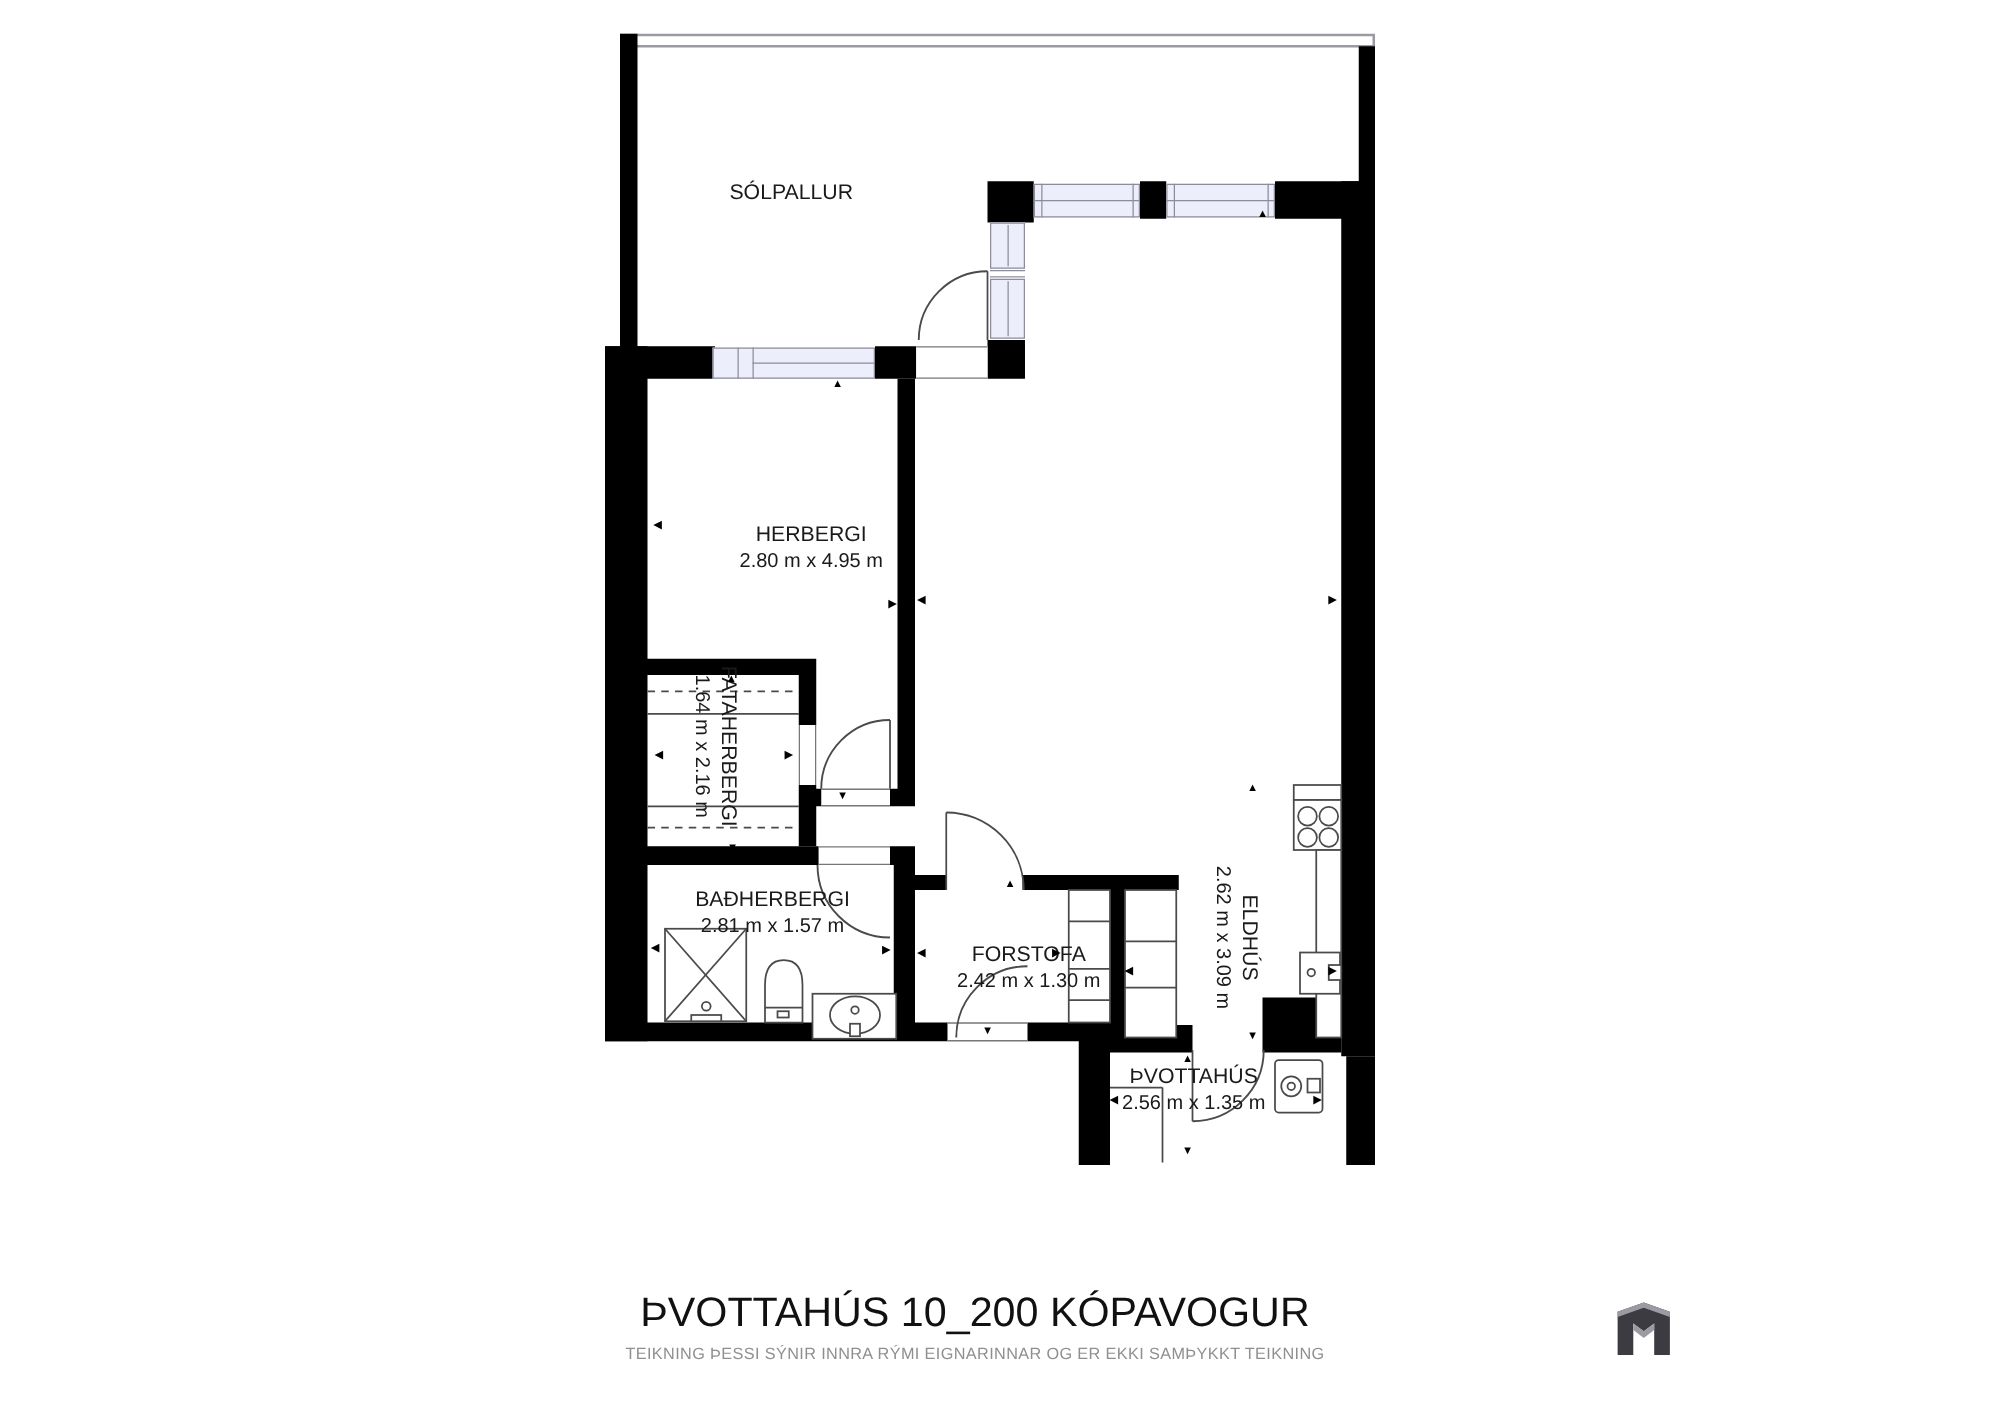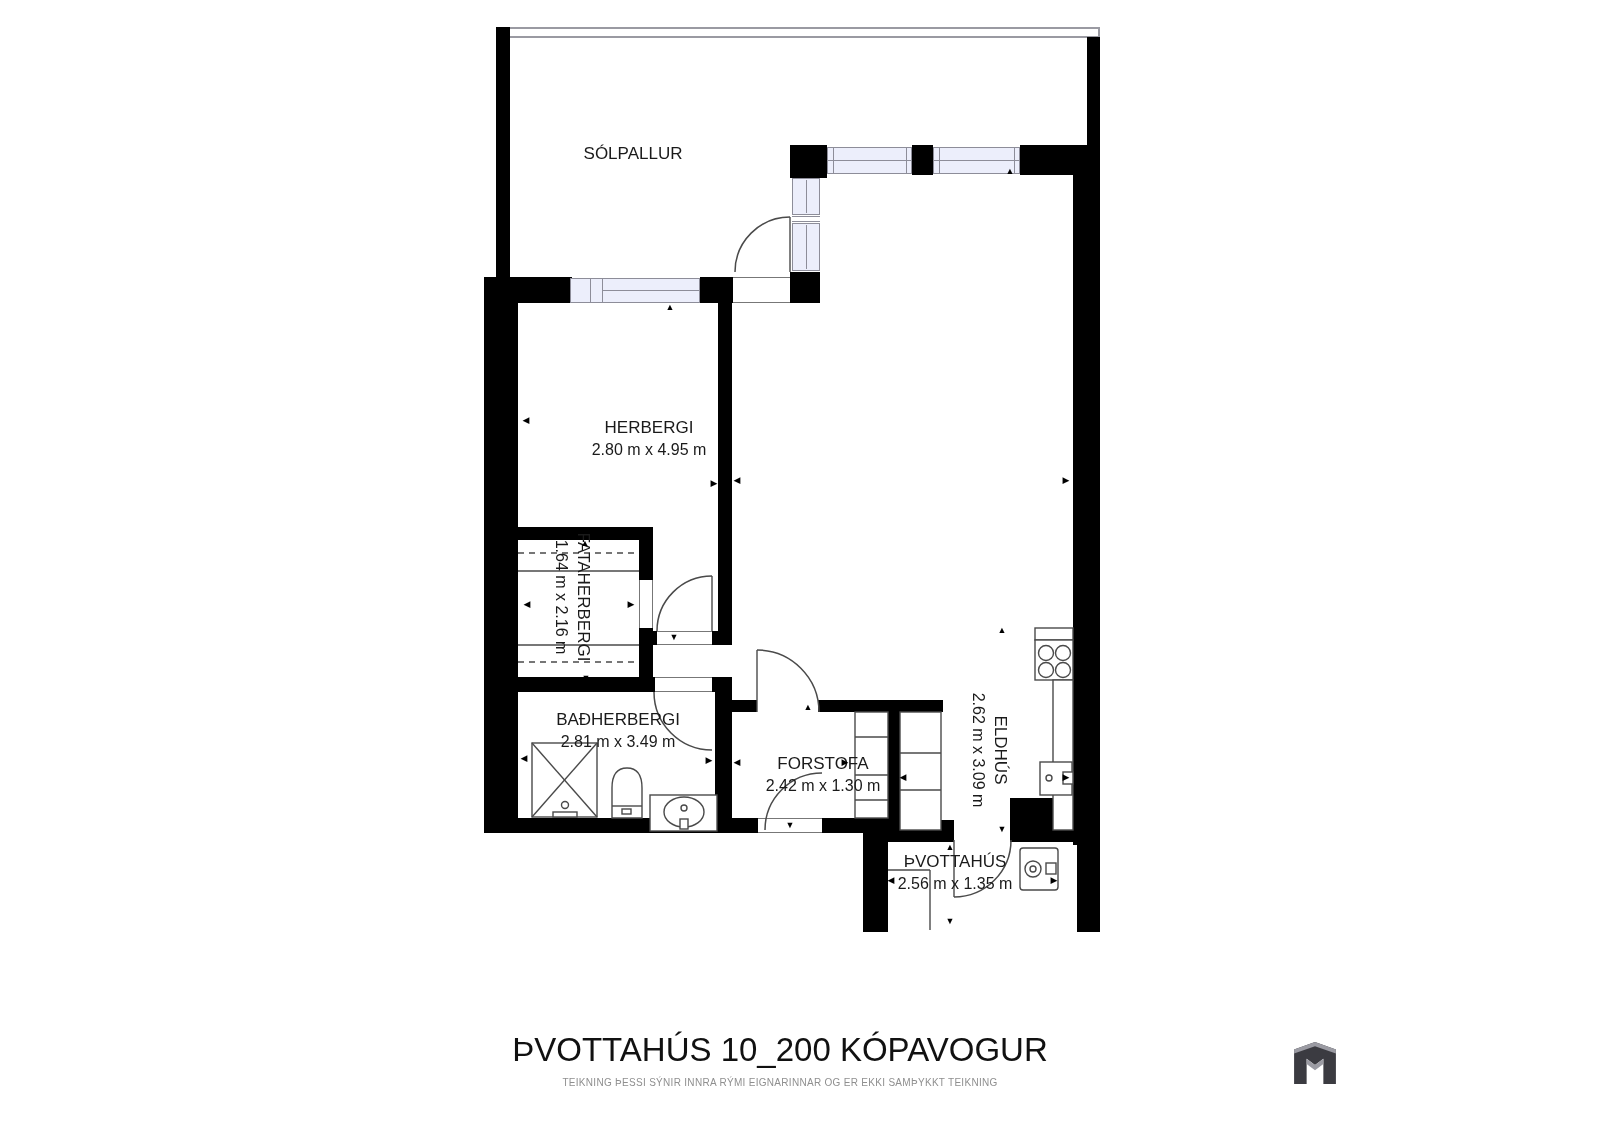--- a/index.html
+++ b/index.html
@@ -17,21 +17,21 @@
               transform:translate(-50%,-50%);}
   .room-label.rot{transform:translate(-50%,-50%) rotate(90deg);}
   .room-label .rname{font-size:17px;line-height:22px;}
   .room-label .rdims{font-size:16px;line-height:21px;}
   .arrow{position:absolute;font-size:9px;color:#000;transform:translate(-50%,-50%);line-height:9px;}
   #plan-svg{position:absolute;left:0;top:0;}
   #title-block{position:absolute;left:780px;top:1030px;transform:translateX(-50%);
                text-align:center;color:#111;}
   #title-line1{font-size:33px;line-height:40px;}
   #title-line2{font-size:33px;line-height:38px;}
-  #disclaimer{font-size:10px;line-height:12px;color:#8f8f8f;margin-top:7px;letter-spacing:.3px;}
+  #disclaimer{font-size:13px;line-height:12px;color:#8f8f8f;margin-top:7px;letter-spacing:.3px;}
   #brand{position:absolute;left:1292px;top:1040px;display:flex;align-items:center;gap:10px;}
   #brand-text{font-size:39px;font-weight:700;color:#3b3b41;letter-spacing:-0.5px;}
 </style>
 </head>
 <body>
 
 <div id="stage">
   <div id="floorplan">
       <div class="railing" style="left: 496px; top: 27px; width: 604px; height: 11px;"></div>
       <div class="wall" style="left: 496px; top: 27px; width: 14px; height: 253px;"></div>
@@ -140,21 +140,21 @@
       <div class="room-label" style="left: 629px; top: 438px; margin-left: 20px;">
         <div class="rname">HERBERGI</div>
         <div class="rdims">2.80 m x 4.95 m</div>
       </div>
       <div class="room-label rot" style="left: 572px; top: 597px;">
         <div class="rname">FATAHERBERGI</div>
         <div class="rdims">1.64 m x 2.16 m</div>
       </div>
       <div class="room-label" style="left: 618px; top: 730px;">
         <div class="rname">BAÐHERBERGI</div>
-        <div class="rdims">2.81 m x 3.49 m</div>
+        <div class="rdims">2.81 m x 1.57 m</div>
       </div>
       <div class="room-label" style="left: 790px; top: 774px; margin-left: 33px;">
         <div class="rname">FORSTOFA</div>
         <div class="rdims">2.42 m x 1.30 m</div>
       </div>
       <div class="room-label rot" style="left: 989px; top: 750px;">
         <div class="rname">ELDHÚS</div>
         <div class="rdims">2.62 m x 3.09 m</div>
       </div>
       <div class="room-label" style="left: 955px; top: 872px;">

